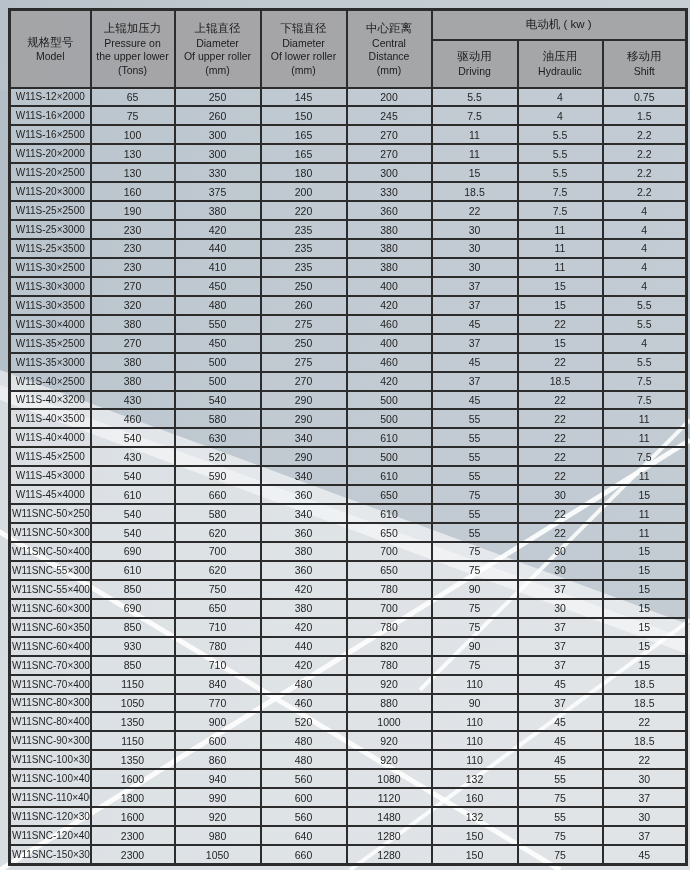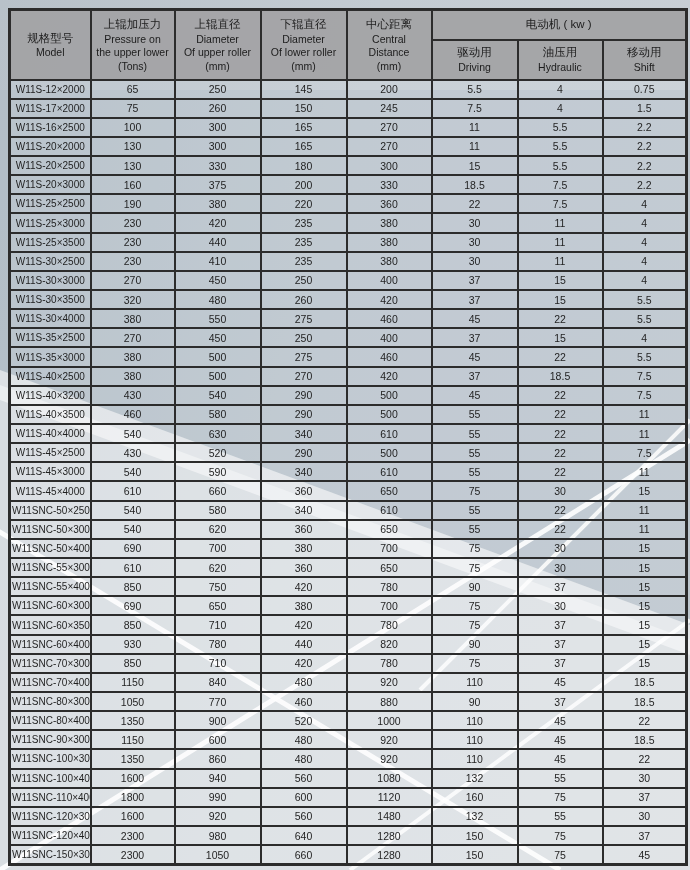--- a/index.html
+++ b/index.html
@@ -32,21 +32,21 @@
     padding: 0 1px;
     overflow: hidden; white-space: nowrap;
   }
   .spec thead th {
     background: rgba(162,163,165,0.93);
     color: #1c1c1c; font-weight: normal;
   }
   .spec thead .zh { font-size: 11.5px; line-height: 1.45; text-align: center; }
   .spec thead .en { font-size: 10.5px; line-height: 1.3; }
   .spec thead tr.motor-row { height: 30px; }
-  .spec thead tr.sub-row th { height: 40px; }
+  .spec thead tr.sub-row th { height: 48px; }
   .spec tbody td {
     font-size: 10.5px; color: #1f1f1f;
     background: rgba(255,255,255,0.10);
     height: 18px;
   }
   .spec tbody td.model-cell { font-size: 10px; }
 </style>
 </head>
 <body>
 
@@ -126,21 +126,21 @@
     <td class="model-cell">W11S-12×2000</td>
     <td>65</td>
     <td>250</td>
     <td>145</td>
     <td>200</td>
     <td>5.5</td>
     <td>4</td>
     <td>0.75</td>
   </tr>
         <tr>
-    <td class="model-cell">W11S-17×2000</td>
+    <td class="model-cell">W11S-16×2000</td>
     <td>75</td>
     <td>260</td>
     <td>150</td>
     <td>245</td>
     <td>7.5</td>
     <td>4</td>
     <td>1.5</td>
   </tr>
         <tr>
     <td class="model-cell">W11S-16×2500</td>

